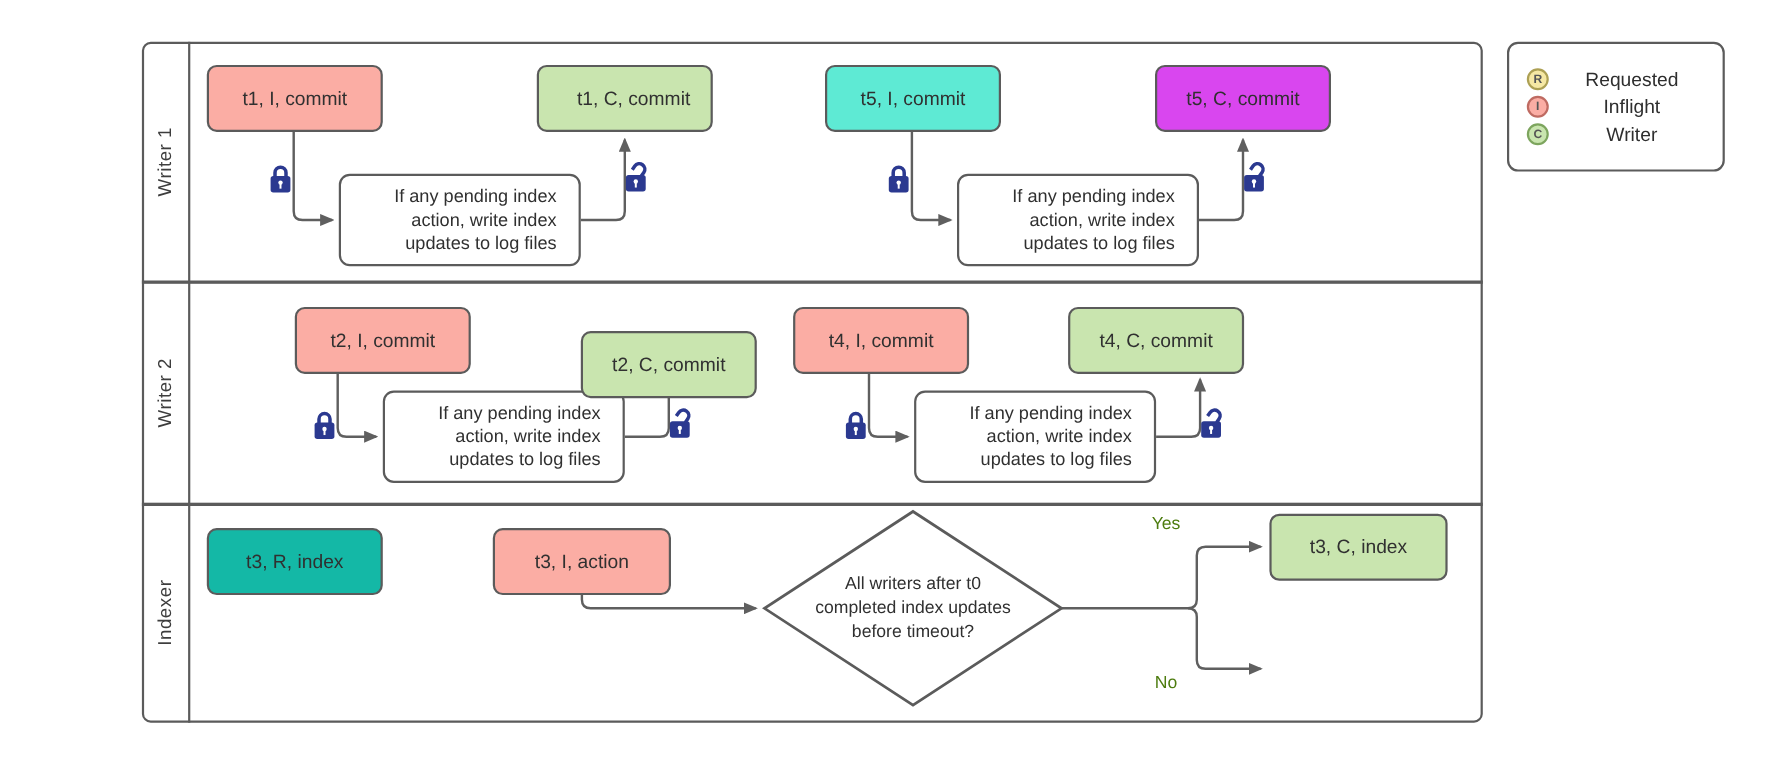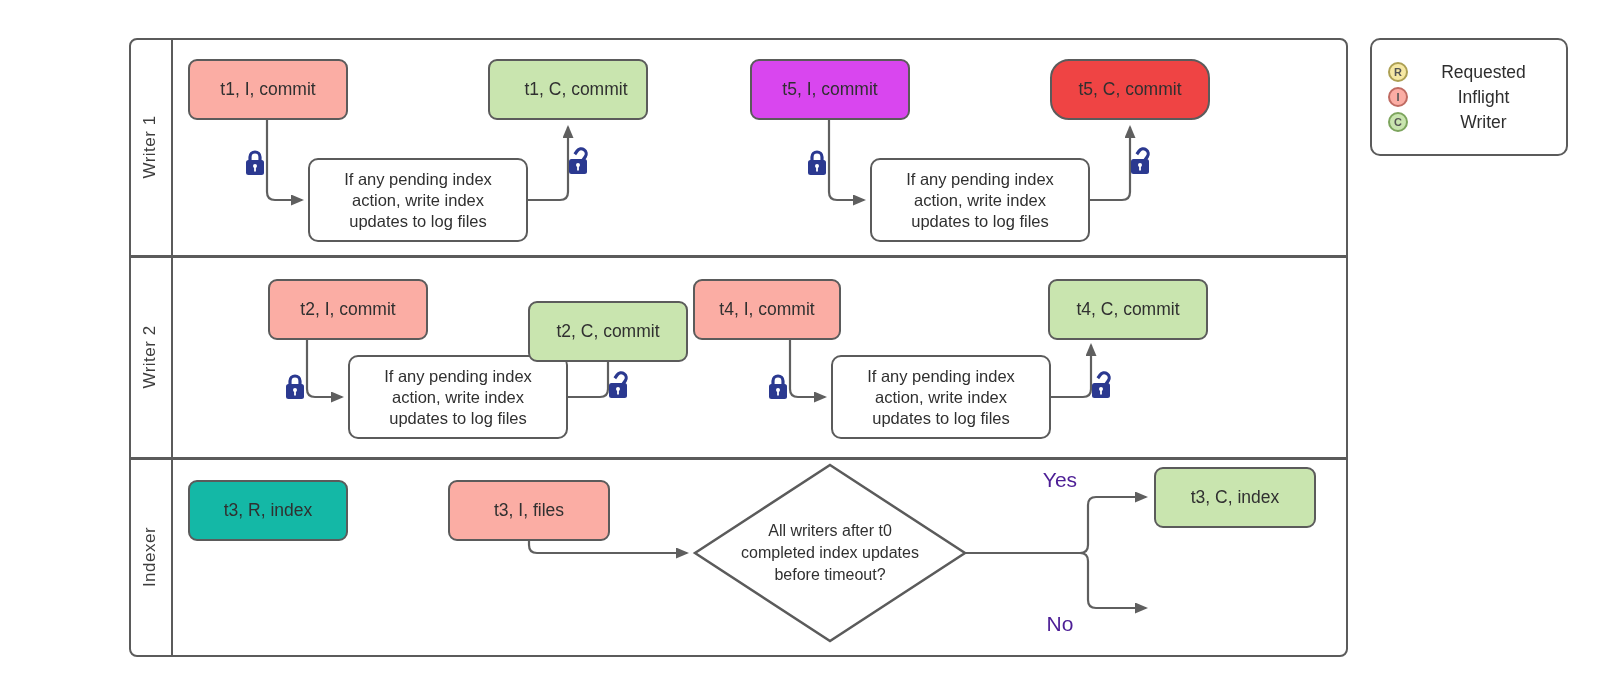--- a/index.html
+++ b/index.html
@@ -23,27 +23,27 @@
   .node{
     box-sizing:border-box;border:2.5px solid #5b5b5b;border-radius:9px;
     display:flex;align-items:center;justify-content:center;
     font-size:17.5px;color:#303030;white-space:nowrap;text-align:right;
   }
   .process{
     box-sizing:border-box;border:2.5px solid #5b5b5b;border-radius:10px;background:#ffffff;
     display:flex;align-items:center;justify-content:center;text-align:center;
     font-size:16.5px;line-height:21px;color:#303030;
   }
-  .process span{display:block;width:176px;}
+  .process span{display:block;width:176px;text-align:right;}
   .diamond-text{
     display:flex;align-items:center;justify-content:center;text-align:center;
     font-size:16px;line-height:22px;color:#303030;
   }
   .diamond-text span{display:block;width:195px;}
-  .branch-label{font-size:21px;color:#4c1d95;text-align:center;}
+  .branch-label{font-size:16px;color:#4d7c0f;text-align:center;}
   
   #connector-layer{position:absolute;left:0;top:0;}
   .connector{fill:none;stroke:#5f5f5f;stroke-width:2.2px;}
   .arrowhead{fill:#5f5f5f;}
   .diamond-shape{fill:#ffffff;stroke:#5b5b5b;stroke-width:2.5px;}
   
   .legend-box{
     left:1370px;top:38px;width:198px;height:118px;box-sizing:border-box;
     border:2.5px solid #5b5b5b;border-radius:10px;background:#fff;
     display:flex;flex-direction:column;justify-content:center;gap:4px;padding:6px 10px 6px 16px;
@@ -95,39 +95,39 @@
 
   <div class="abs lane-label" style="left:150px;top:147px;">Writer 1</div>
   <div class="abs lane-label" style="left:150px;top:357px;">Writer 2</div>
   <div class="abs lane-label" style="left:150px;top:557px;">Indexer</div>
 
   <div class="abs node" style="left: 188px; top: 59px; width: 160px; height: 61px; background-color: rgb(251, 173, 164);">t1, I, commit</div>
   <div class="abs process" style="left:308px;top:158px;width:220px;height:84px;">
       <span>If any pending index action, write index updates to log files</span>
     </div>
   <div class="abs node" style="left: 488px; top: 59px; width: 160px; height: 61px; background-color: rgb(201, 229, 175); padding-left: 16px;">t1, C, commit</div>
-  <div class="abs node" style="left: 750px; top: 59px; width: 160px; height: 61px; background-color: #d946ef;">t5, I, commit</div>
+  <div class="abs node" style="left: 750px; top: 59px; width: 160px; height: 61px; background-color: #5eead4;">t5, I, commit</div>
   <div class="abs process" style="left:870px;top:158px;width:220px;height:84px;">
       <span>If any pending index action, write index updates to log files</span>
     </div>
-  <div class="abs node" style="left: 1050px; top: 59px; width: 160px; height: 61px; background-color: #ef4444; border-radius: 19px;">t5, C, commit</div>
+  <div class="abs node" style="left: 1050px; top: 59px; width: 160px; height: 61px; background-color: #d946ef;">t5, C, commit</div>
 
   <div class="abs node" style="left: 228px; top: 279px; width: 160px; height: 61px; background-color: rgb(251, 173, 164); margin-left: 40px;">t2, I, commit</div>
   <div class="abs process" style="left:348px;top:355px;width:220px;height:84px;">
       <span>If any pending index action, write index updates to log files</span>
     </div>
   <div class="abs node" style="left: 528px; top: 279px; width: 160px; height: 61px; background-color: rgb(201, 229, 175); margin-top: 22px;">t2, C, commit</div>
-  <div class="abs node" style="left: 693px; top: 279px; width: 148px; height: 61px; background-color: rgb(251, 173, 164);">t4, I, commit</div>
+  <div class="abs node" style="left: 721px; top: 279px; width: 160px; height: 61px; background-color: rgb(251, 173, 164);">t4, I, commit</div>
   <div class="abs process" style="left:831px;top:355px;width:220px;height:84px;">
       <span>If any pending index action, write index updates to log files</span>
     </div>
-  <div class="abs node" style="left: 1048px; top: 279px; width: 160px; height: 61px; background-color: rgb(201, 229, 175);">t4, C, commit</div>
+  <div class="abs node" style="left: 971px; top: 279px; width: 160px; height: 61px; background-color: rgb(201, 229, 175);">t4, C, commit</div>
 
   <div class="abs node" style="left: 188px; top: 480px; width: 160px; height: 61px; background-color: #14b8a6;">t3, R, index</div>
-  <div class="abs node" style="left: 448px; top: 480px; width: 162px; height: 61px; background-color: rgb(251, 173, 164);">t3, I, files</div>
+  <div class="abs node" style="left: 448px; top: 480px; width: 162px; height: 61px; background-color: rgb(251, 173, 164);">t3, I, action</div>
   <div class="abs diamond-text" style="left:722px;top:500px;width:216px;height:106px;">
       <span>All writers after t0 completed index updates before timeout?</span>
     </div>
   <div class="abs branch-label" style="left:1020px;top:468px;width:80px;">Yes</div>
   <div class="abs branch-label" style="left:1020px;top:612px;width:80px;">No</div>
   <div class="abs node" style="left: 1154px; top: 467px; width: 162px; height: 61px; background-color: rgb(201, 229, 175);">t3, C, index</div>
 
   <svg class="lock-svg" style="left:244px;top:148px;" width="22" height="30" viewBox="0 0 22 30">
     <path d="M6 13 V9 a5 5 0 0 1 10 0 V13" fill="none" stroke-width="3.2" style="stroke: rgb(43, 57, 144);"></path>
     <rect x="2" y="12" width="18" height="15" rx="2.5" style="fill: rgb(43, 57, 144);"></rect>

